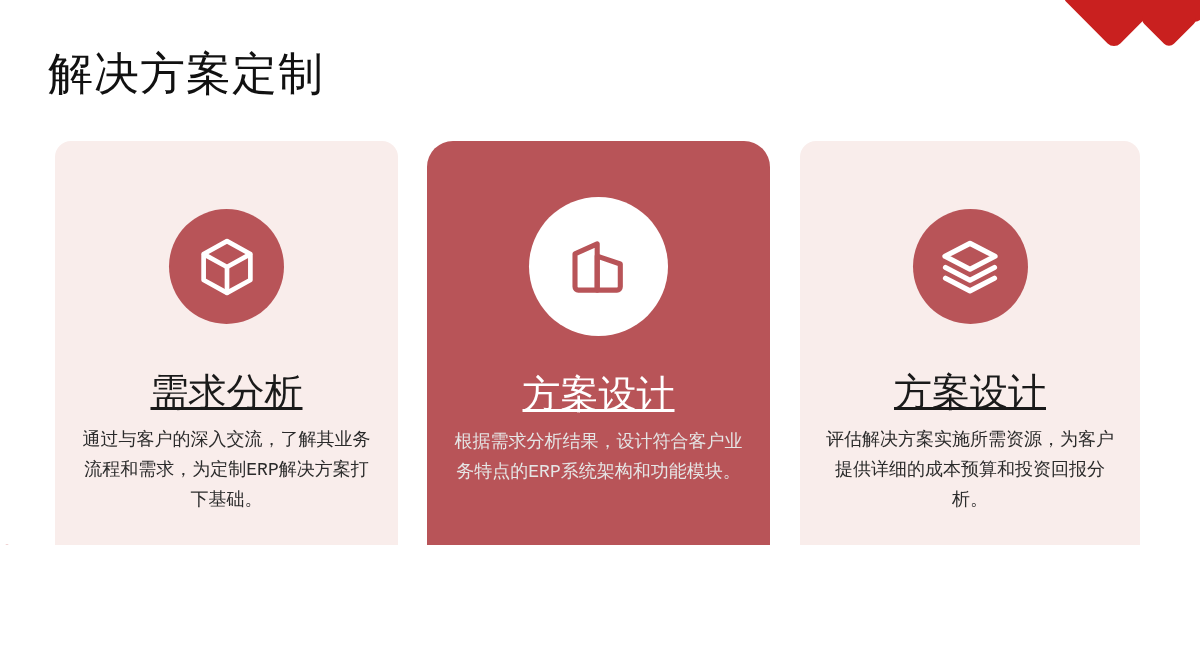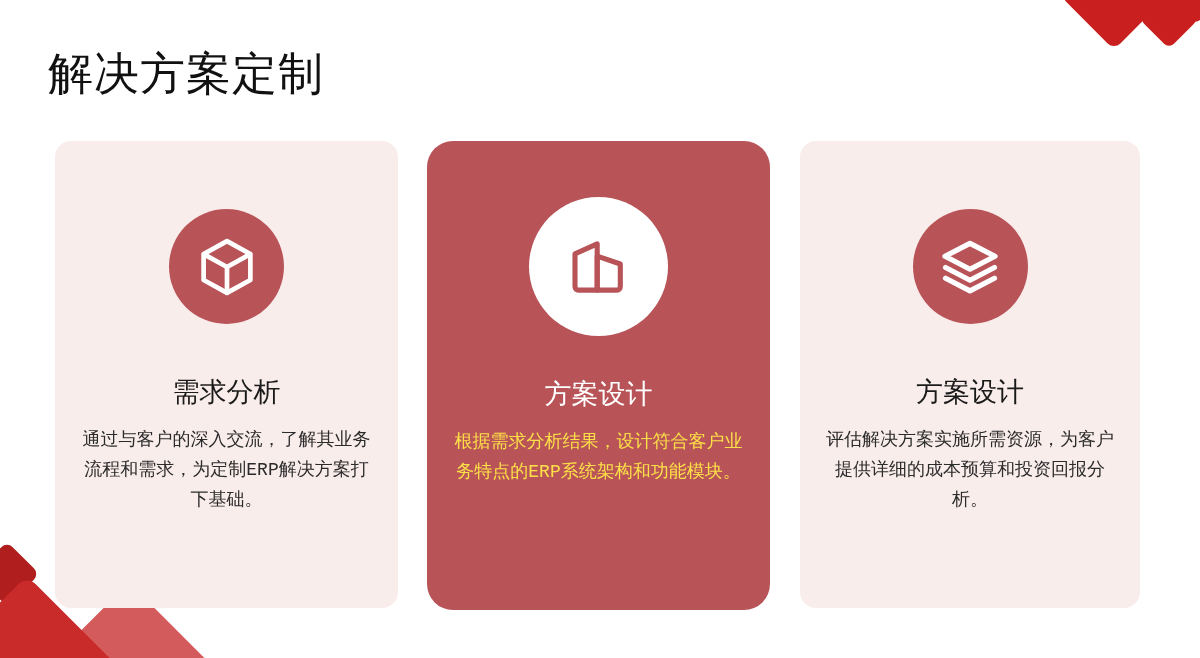--- a/index.html
+++ b/index.html
@@ -10,21 +10,21 @@
   }
   body {
     width: 1200px;
     height: 658px;
     font-family: "Liberation Sans", "DejaVu Sans", sans-serif;
     overflow: hidden;
   }
   .slide {
     position: relative;
     width: 1200px;
-    height: 658px;
+    height: 545px;
     background: #ffffff;
     overflow: hidden;
   }
 
   
   .deco {
     position: absolute;
     pointer-events: none;
   }
   .dia {
@@ -117,40 +117,41 @@
   .card-2 .icon-circle {
     background: #FFFFFF;
     width: 139px;
     height: 139px;
     margin-top: 56px;
   }
 
   .icon-circle svg { display: block; }
 
   .card-title {
-    font-size: 27px;
+    font-size: 38px;
     line-height: 38px;
     font-weight: 400;
     margin-top: 49px;
     text-align: right;
+    text-decoration: underline;
   }
   .card-1 .card-title, .card-3 .card-title { color: #1A1A1A; }
   .card-2 .card-title { color: #FFFFFF; margin-top: 39px; }
 
   .card-body {
     font-size: 18px;
     line-height: 30px;
     margin-top: 14px;
     padding: 0 24px;
     text-align: center;
     font-weight: 400;
     font-family: Liberation Mono, monospace;
   }
   .card-1 .card-body, .card-3 .card-body { color: #2B2B2B; }
-  .card-2 .card-body { color: #fde047; }
+  .card-2 .card-body { color: #e5e5e5; }
 </style>
 </head>
 <body>
 
 <div class="slide">
 
   <div class="deco">
     <div class="dia tr-big"></div>
     <div class="dia tr-corner"></div>
     <div class="dia tr-small"></div>

